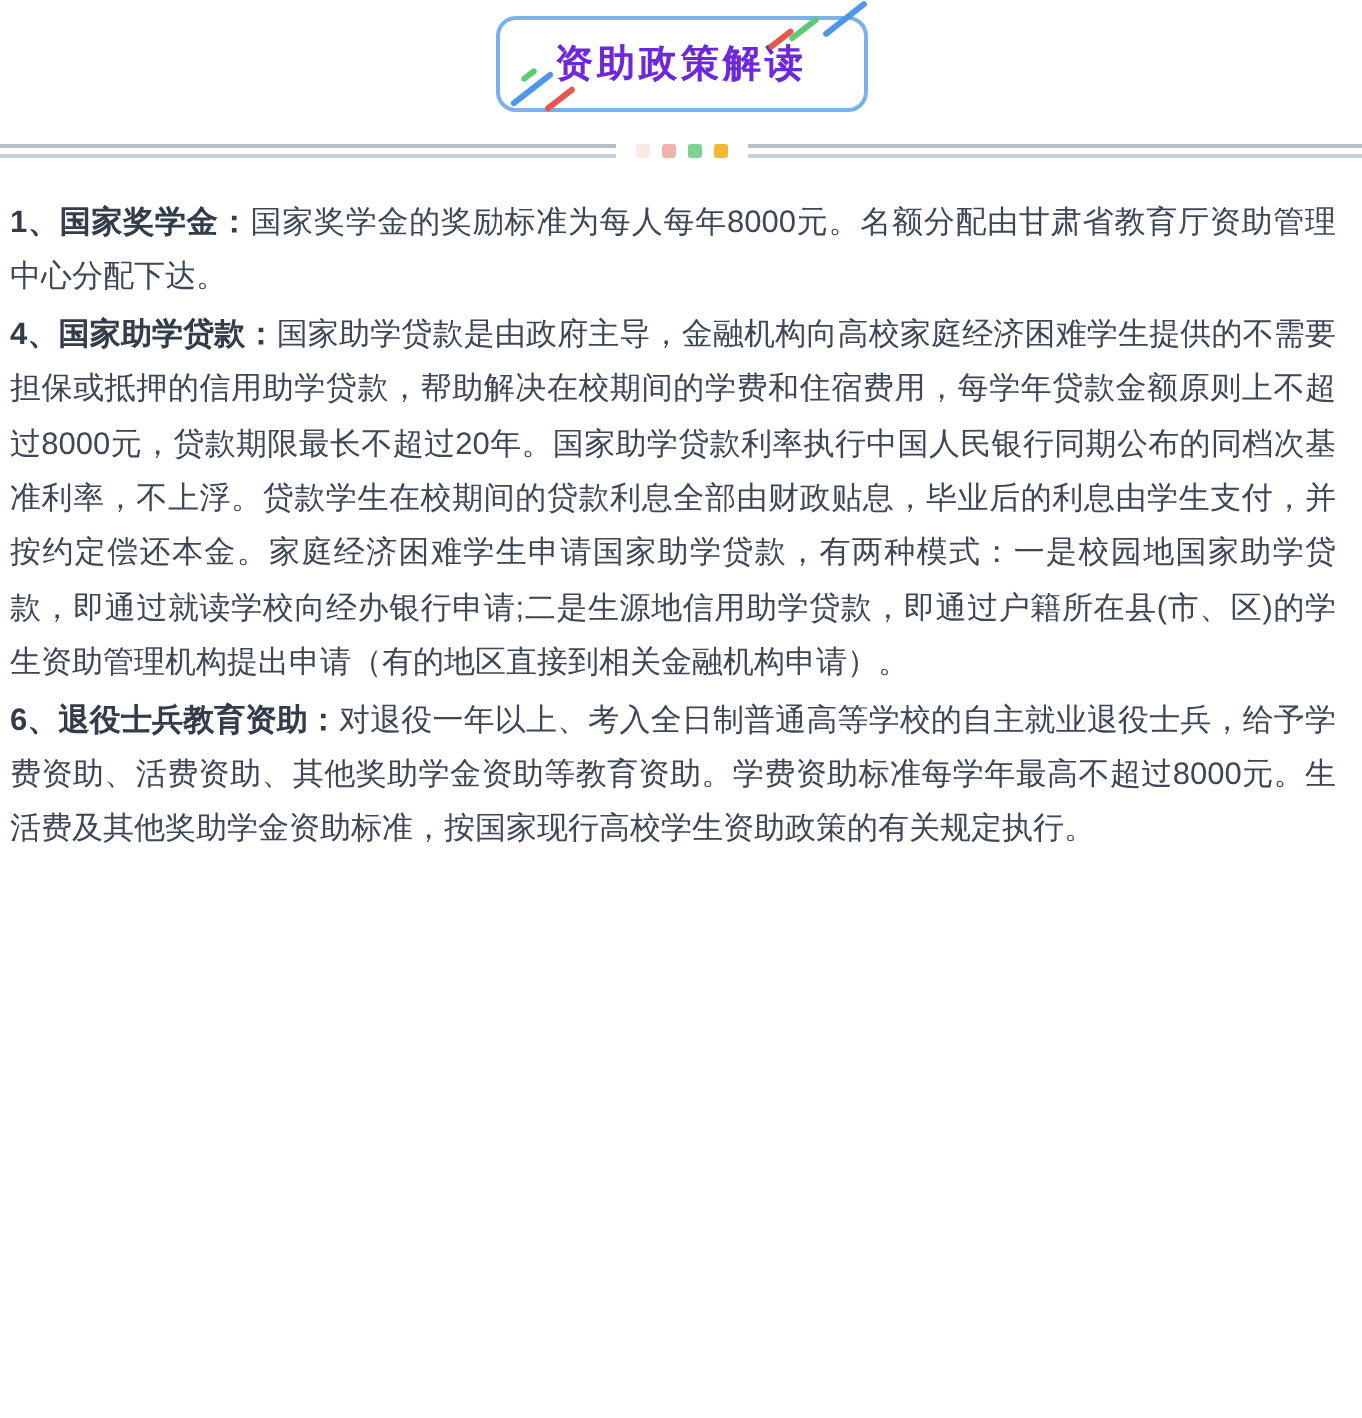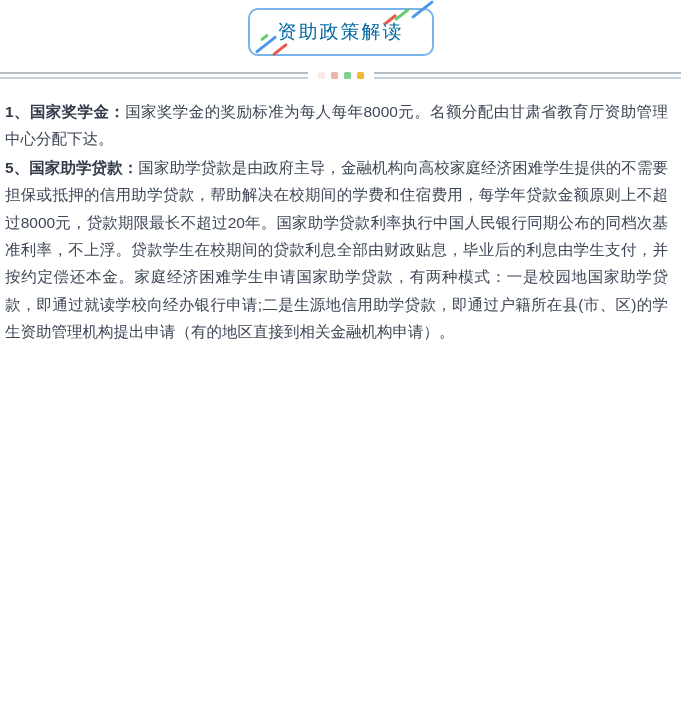--- a/index.html
+++ b/index.html
@@ -14,22 +14,22 @@
   
   .badge-row { display: flex; justify-content: center; padding-top: 8px; }
   .badge {
     position: relative;
     border: 2px solid #7ab2ea;
     border-radius: 10px;
     background: #ffffff;
     padding: 9px 28px;
   }
   .badge-text {
-    color: #0369a1;
-    font-weight: normal;
+    color: #6d28d9;
+    font-weight: bold;
     font-size: 19px;
     letter-spacing: 2px;
     white-space: nowrap;
   }
   .stripe {
     position: absolute;
     height: 3px;
     border-radius: 2px;
     transform: rotate(-38deg);
   }
@@ -88,14 +88,15 @@
     <span class="sq" style="background-color: rgb(251, 233, 230);"></span>
     <span class="sq" style="background-color: rgb(241, 179, 173);"></span>
     <span class="sq" style="background-color: rgb(127, 210, 143);"></span>
     <span class="sq" style="background-color: rgb(242, 183, 55);"></span>
   </span>
   <span class="dline"></span>
 </div>
 
 <div class="content">
   <p><strong>1、国家奖学金：</strong><span>国家奖学金的奖励标准为每人每年8000元。名额分配由甘肃省教育厅资助管理中心分配下达。</span></p>
-  <p><strong>5、国家助学贷款：</strong><span>国家助学贷款是由政府主导，金融机构向高校家庭经济困难学生提供的不需要担保或抵押的信用助学贷款，帮助解决在校期间的学费和住宿费用，每学年贷款金额原则上不超过8000元，贷款期限最长不超过20年。国家助学贷款利率执行中国人民银行同期公布的同档次基准利率，不上浮。贷款学生在校期间的贷款利息全部由财政贴息，毕业后的利息由学生支付，并按约定偿还本金。家庭经济困难学生申请国家助学贷款，有两种模式：一是校园地国家助学贷款，即通过就读学校向经办银行申请;二是生源地信用助学贷款，即通过户籍所在县(市、区)的学生资助管理机构提出申请（有的地区直接到相关金融机构申请）。</span></p>
+  <p><strong>4、国家助学贷款：</strong><span>国家助学贷款是由政府主导，金融机构向高校家庭经济困难学生提供的不需要担保或抵押的信用助学贷款，帮助解决在校期间的学费和住宿费用，每学年贷款金额原则上不超过8000元，贷款期限最长不超过20年。国家助学贷款利率执行中国人民银行同期公布的同档次基准利率，不上浮。贷款学生在校期间的贷款利息全部由财政贴息，毕业后的利息由学生支付，并按约定偿还本金。家庭经济困难学生申请国家助学贷款，有两种模式：一是校园地国家助学贷款，即通过就读学校向经办银行申请;二是生源地信用助学贷款，即通过户籍所在县(市、区)的学生资助管理机构提出申请（有的地区直接到相关金融机构申请）。</span></p>
+  <p><strong>6、退役士兵教育资助：</strong><span>对退役一年以上、考入全日制普通高等学校的自主就业退役士兵，给予学费资助、活费资助、其他奖助学金资助等教育资助。学费资助标准每学年最高不超过8000元。生活费及其他奖助学金资助标准，按国家现行高校学生资助政策的有关规定执行。</span></p>
 </div>
 
 </body></html>

